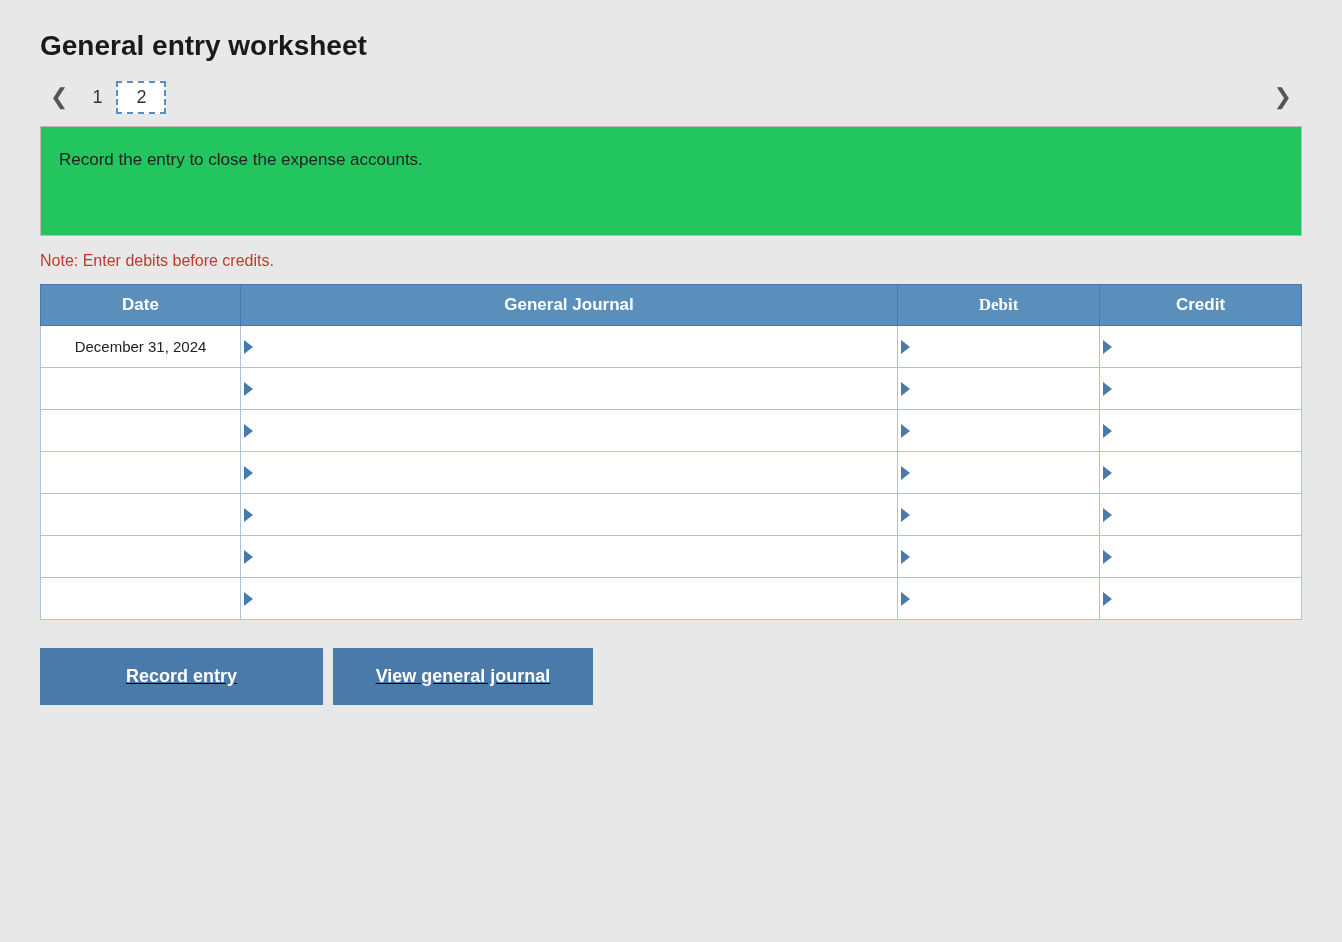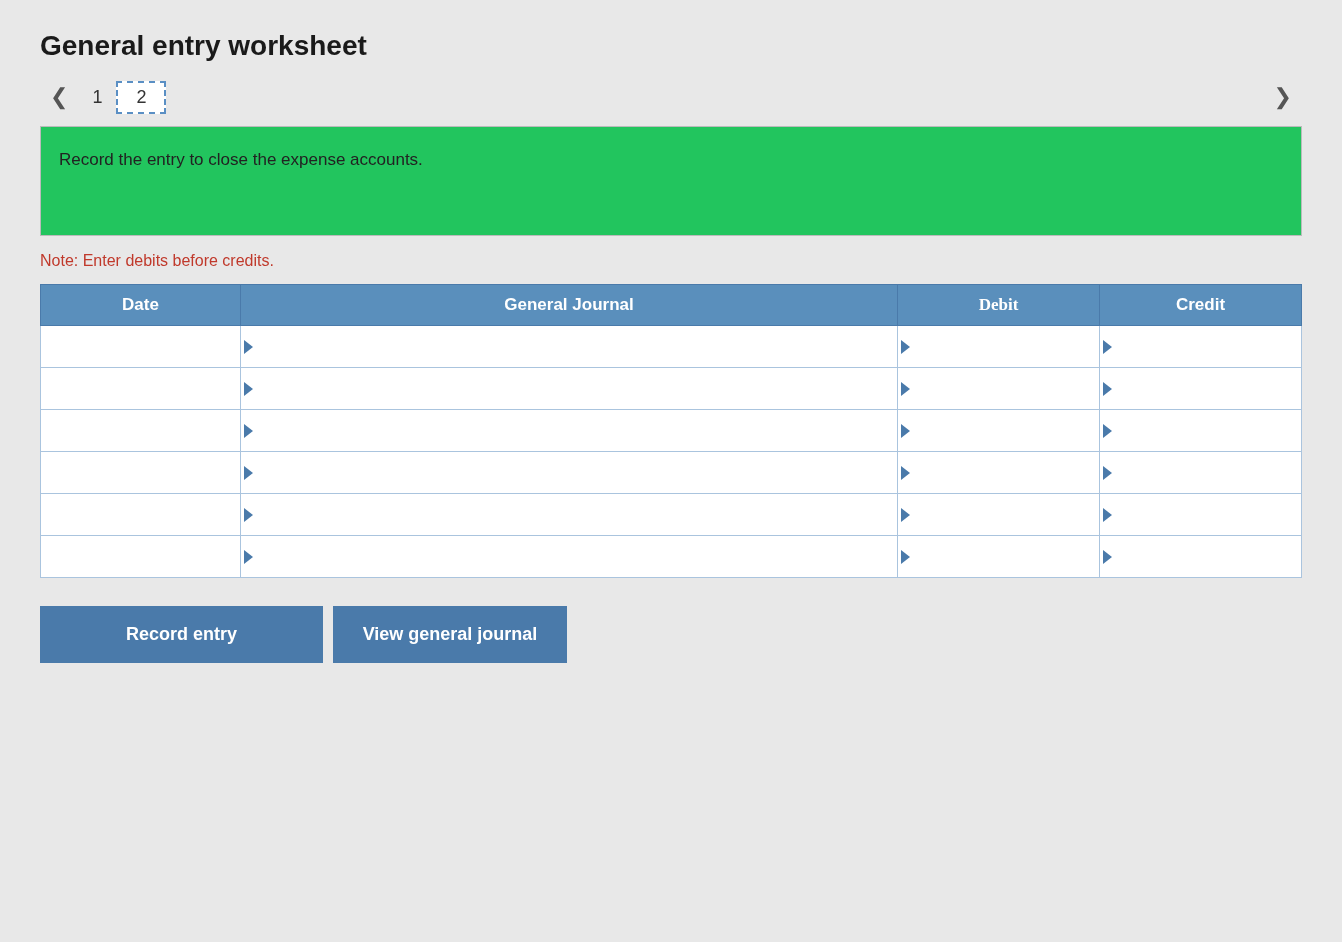--- a/index.html
+++ b/index.html
@@ -139,20 +139,21 @@
 
     .date-col { width: 200px; }
     .journal-col { width: auto; }
     .debit-col { width: 130px; font-family: Liberation Serif, serif; }
     .credit-col { width: 130px; }
 
     .buttons-row {
       display: flex;
       align-items: center;
       gap: 0;
+      text-decoration: underline;
     }
 
     .btn {
       background-color: #4a7aaa;
       color: #fff;
       font-size: 18px;
       font-weight: bold;
       border: none;
       cursor: pointer;
       padding: 18px 0;
@@ -163,21 +164,21 @@
       width: 283px;
       margin-right: 10px;
     }
 
     .btn-clear {
       width: 283px;
       margin-right: auto;
     }
 
     .btn-view {
-      width: 234px;
+      width: 260px;
     }
   </style>
 </head>
 <body>
 
 <h1 class="page-title">General entry worksheet</h1>
 
 <div class="pagination-row">
   <span class="nav-arrow">❮</span>
   <span class="page-num">1</span>
@@ -192,20 +193,41 @@
 <table class="journal-table">
   <thead>
     <tr>
       <th class="date-col">Date</th>
       <th class="journal-col">General Journal</th>
       <th class="debit-col">Debit</th>
       <th class="credit-col">Credit</th>
     </tr>
   </thead>
   <tbody id="journal-tbody">
+  <tr>
+        <td class="date-cell">December 31, 2024</td>
+        <td>
+          <div class="cell-input-wrapper">
+            <span class="triangle-indicator"></span>
+            <input type="text" class="cell-input" style="">
+          </div>
+        </td>
+        <td>
+          <div class="cell-input-wrapper">
+            <span class="triangle-indicator"></span>
+            <input type="text" class="cell-input" style="">
+          </div>
+        </td>
+        <td>
+          <div class="cell-input-wrapper">
+            <span class="triangle-indicator"></span>
+            <input type="text" class="cell-input" style="">
+          </div>
+        </td>
+      </tr>
       <tr>
         <td class="date-cell"></td>
         <td>
           <div class="cell-input-wrapper">
             <span class="triangle-indicator"></span>
             <input type="text" class="cell-input" style="">
           </div>
         </td>
         <td>
           <div class="cell-input-wrapper">

